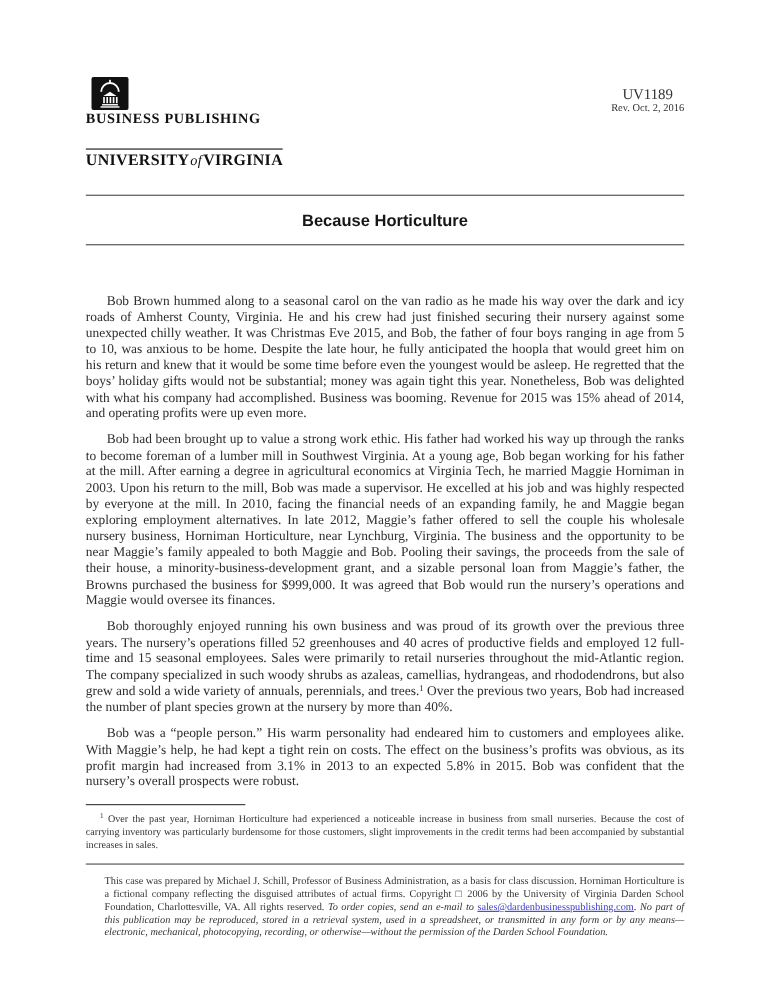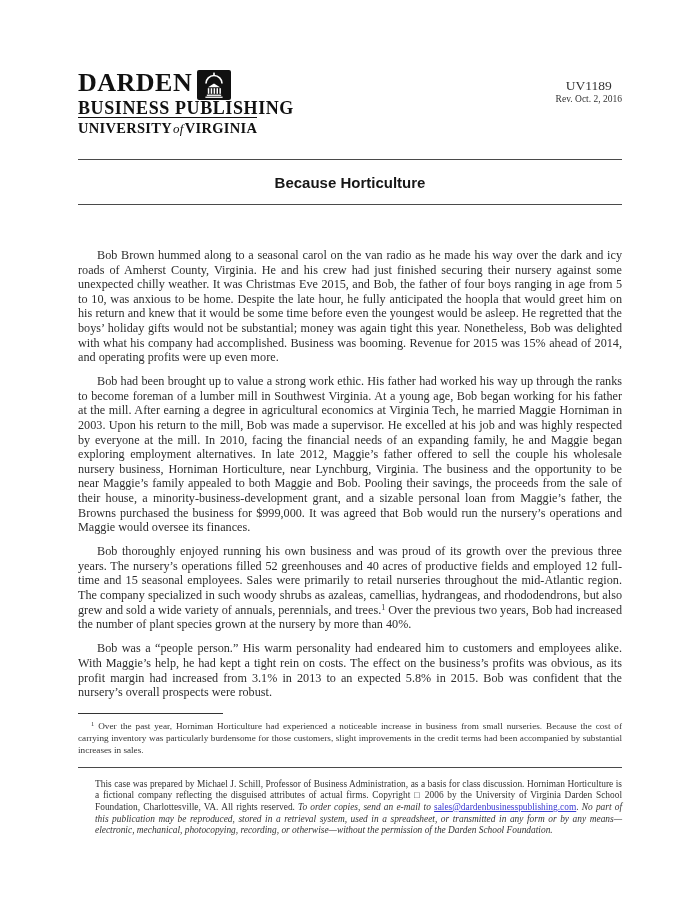--- a/index.html
+++ b/index.html
@@ -16,25 +16,25 @@
   .header { display: flex; justify-content: space-between; align-items: flex-start; }
   .logo { color: #111111; }
   .logo-row1 { display: flex; align-items: flex-start; }
   .logo-darden {
     font-family: "Liberation Serif", serif; font-weight: bold;
     font-size: 26px; line-height: 26px; letter-spacing: 0.5px; color: #111;
   }
   .rotunda { margin-left: 5px; display: inline-block; line-height: 0; color: #111; }
   .logo-bp {
     font-family: "Liberation Serif", serif; font-weight: bold;
-    font-size: 18px; line-height: 14px; letter-spacing: 0.6px; color: #111;
+    font-size: 13px; line-height: 14px; letter-spacing: 0.6px; color: #111;
     margin-top: 1px;
   }
   .logo-uva {
-    border-top: 1.5px solid #111; margin-top: 2px; padding-top: 2px;
+    border-top: 1.5px solid #111; margin-top: 20px; padding-top: 2px;
     font-family: "Liberation Serif", serif; font-weight: bold;
     font-size: 14.5px; line-height: 16px; letter-spacing: 0.3px; color: #111;
     display: inline-block;
   }
   .logo-uva .of { font-weight: normal; font-style: italic; font-size: 13px; padding: 0 1px; text-transform: lowercase; }
   .docmeta { text-align: center; color: #333; padding-top: 8px; }
   .docnum { font-size: 13.5px; line-height: 15px; }
   .rev { font-size: 9.5px; line-height: 12px; }
 
   
@@ -77,21 +77,20 @@
 </style>
 </head>
 <body>
 
 <div class="page">
   <div class="content">
 
     <div class="header">
       <div class="logo">
         <div class="logo-row1">
-          <span class="logo-darden">DARDEN</span>
           <span class="rotunda">
             <svg width="34" height="30" viewBox="0 0 34 30" aria-hidden="true">
               <rect x="0" y="0" width="34" height="30" rx="2" fill="currentColor"></rect>
               <rect x="16.2" y="2.6" width="1.6" height="2.6" fill="#ffffff"></rect>
               <path d="M9 13.5 a8 8 0 0 1 16 0" fill="none" stroke="#ffffff" stroke-width="1.7"></path>
               <path d="M11 17.2 L17 13.4 L23 17.2 Z" fill="#ffffff"></path>
               <rect x="10.8" y="18.2" width="1.5" height="5.6" fill="#ffffff"></rect>
               <rect x="13.7" y="18.2" width="1.5" height="5.6" fill="#ffffff"></rect>
               <rect x="16.6" y="18.2" width="1.5" height="5.6" fill="#ffffff"></rect>
               <rect x="19.5" y="18.2" width="1.5" height="5.6" fill="#ffffff"></rect>

